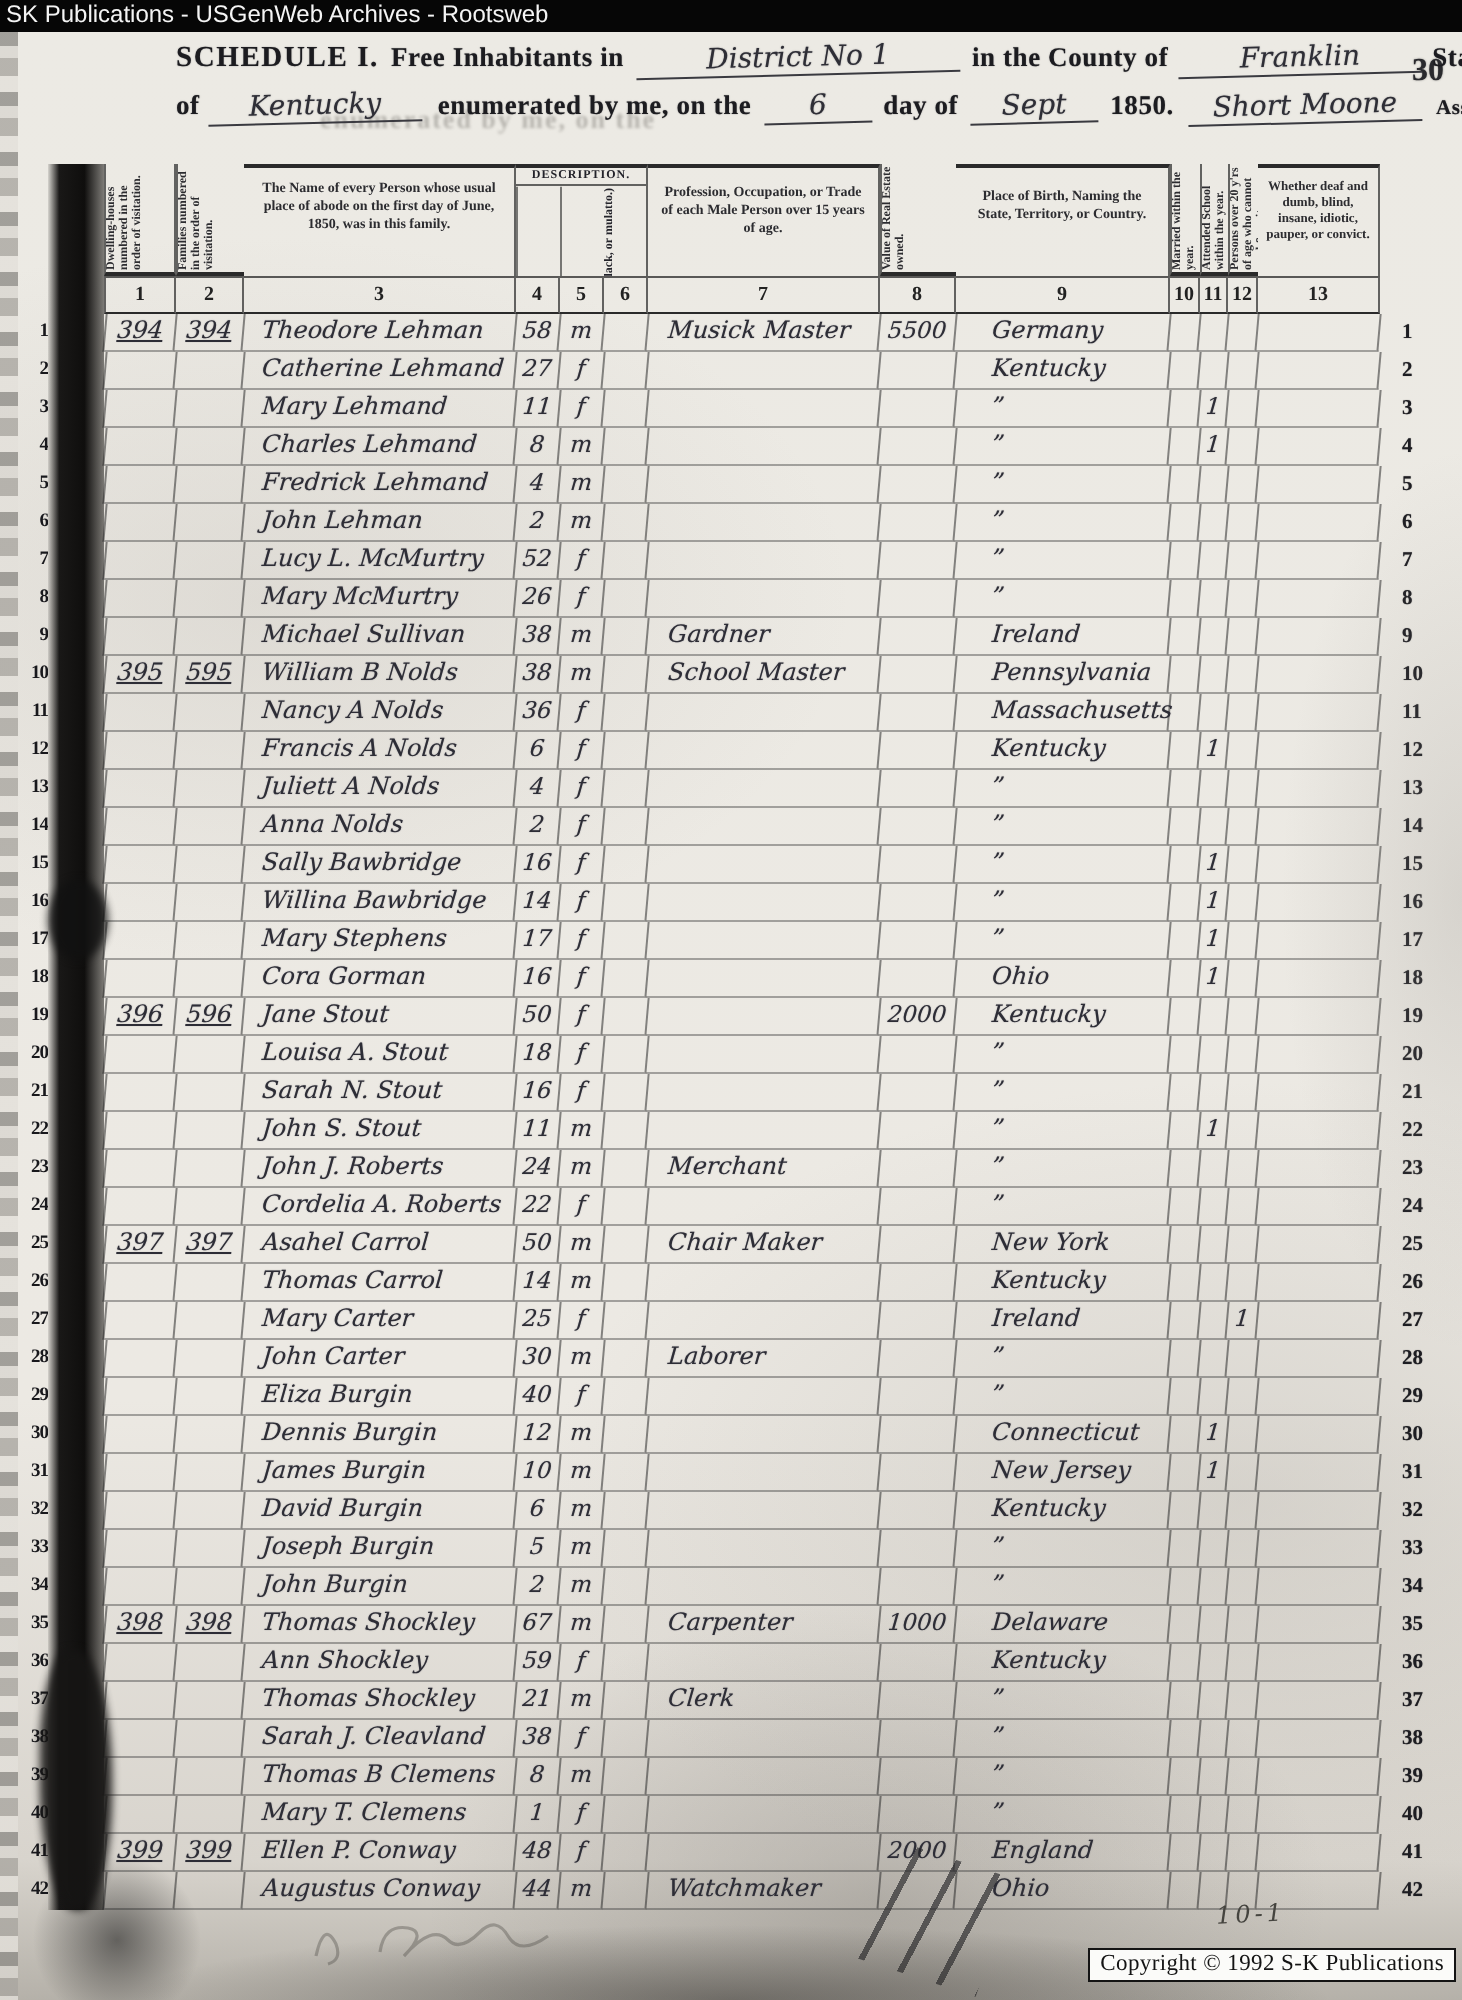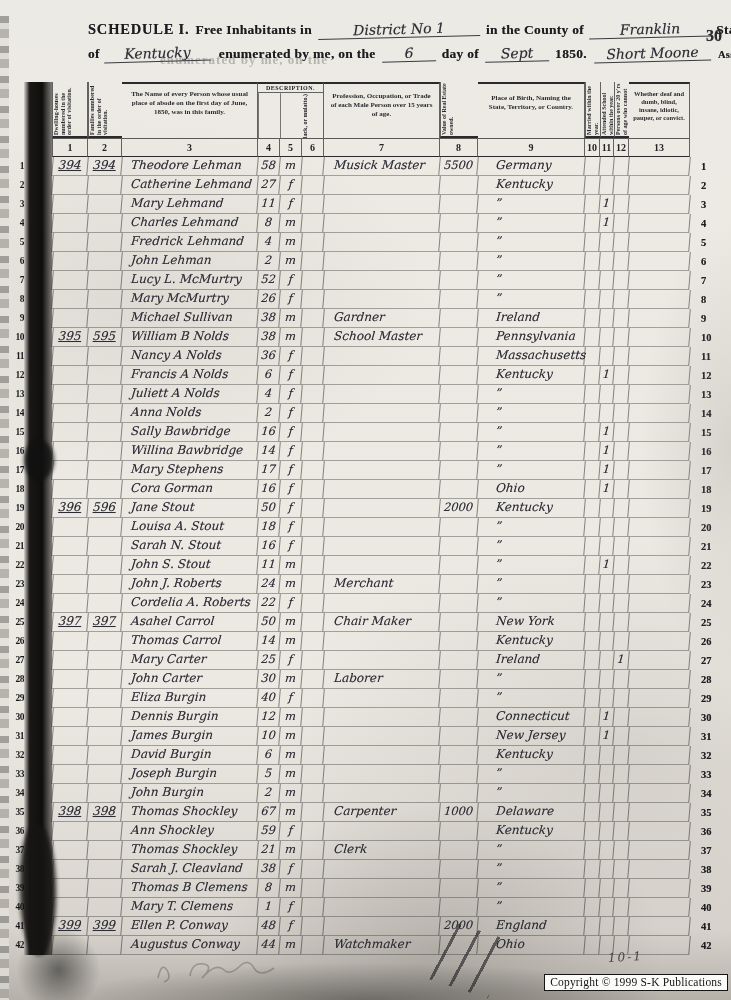--- a/index.html
+++ b/index.html
@@ -90,20 +90,23 @@
   .smudge-1{position:absolute;left:24px;top:440px;width:30px;height:40px;background:#111;
     border-radius:50%;opacity:.85;z-index:2;filter:blur(2px);}
   .smudge-2{position:absolute;left:20px;top:825px;width:36px;height:130px;background:#161514;
     border-radius:40% 50% 45% 50%;opacity:.9;z-index:2;filter:blur(2px);}
 </style>
 </head>
 <body>
 
 <div class="screen">
 
+  <div class="titlebar">
+    <span>SK Publications - USGenWeb Archives - Rootsweb</span>
+  </div>
 
   <div class="film-edge"></div>
 
   <div class="page-number">30</div>
 
   <div class="ghost-line">enumerated by me, on the</div>
 
   <div class="heading">
     <div class="hline hline1">
       <span class="printed sched">SCHEDULE I.</span>
@@ -1017,14 +1020,14 @@
   </div>
 
   <div class="smudge-1"></div>
   <div class="smudge-2"></div>
   <div class="slash-marks"></div>
   <div class="frame-note">10-1</div>
   <svg class="pencil" width="150" height="45" viewBox="0 0 150 45">
     <path d="M8 30 q4 -18 10 -6 q3 8 -4 10 M40 28 q2 -14 14 -12 q10 2 -2 14 q14 -16 22 -8 q6 6 16 -4 q8 -8 14 2 q6 10 20 0" fill="none" stroke="#74716b" stroke-width="1.6"></path>
   </svg>
 
-  <div class="copyright">Copyright © 1999 S-K Publications</div>
+  <div class="copyright">Copyright © 1992 S-K Publications</div>
 </div>
 
 </body></html>

